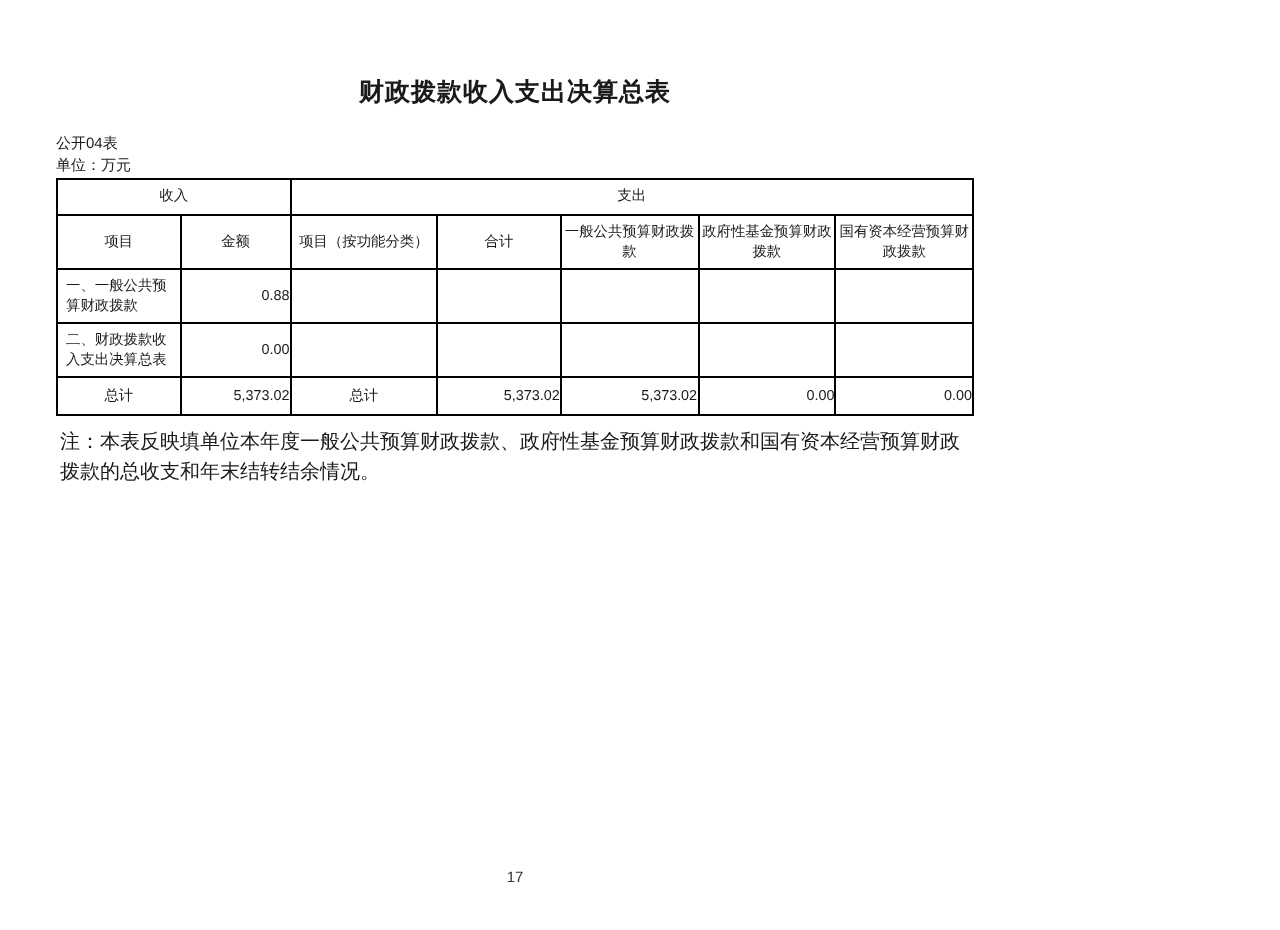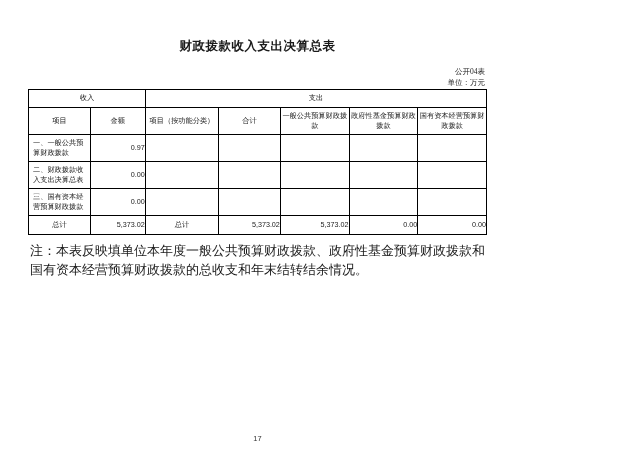--- a/index.html
+++ b/index.html
@@ -25,26 +25,24 @@
   }
   .doc-title {
     text-align: center;
     font-size: 12.5px;
     font-weight: bold;
     letter-spacing: 0.5px;
     margin-top: 38px;
     margin-bottom: 0;
   }
   .meta-right {
-    text-align: right;
     font-size: 7.5px;
     margin-top: 12px;
     line-height: 1.45;
     padding-right: 2px;
-    font-family: Liberation Serif, serif;
   }
   .meta-left {
     font-size: 8px;
     margin-top: -21px;
     margin-bottom: 3px;
     padding-left: 2px;
   }
   table.main {
     border-collapse: collapse;
     width: 100%;
@@ -74,21 +72,21 @@
     padding-left: 4px;
   }
   .num {
     text-align: right;
     padding-right: 6px;
   }
   .total-row td {
     height: 14px;
   }
   .note {
-    font-size: 13px;
+    font-size: 10px;
     margin-top: 6px;
     line-height: 1.5;
     padding-left: 2px;
   }
   .page-num {
     position: absolute;
     bottom: 22px;
     left: 0;
     width: 100%;
     text-align: center;
@@ -129,47 +127,38 @@
         <td>金额</td>
         <td>项目（按功能分类）</td>
         <td>合计</td>
         <td>一般公共预算财政拨款</td>
         <td>政府性基金预算财政拨款</td>
         <td>国有资本经营预算财政拨款</td>
       </tr>
 
       <tr class="body-row">
         <td class="label">一、一般公共预算财政拨款</td>
-        <td class="num">0.97</td>
+        <td class="num">0.88</td>
         <td></td>
         <td class="num"></td>
         <td class="num"></td>
         <td class="num"></td>
         <td class="num"></td>
       </tr>
 
       <tr class="body-row">
         <td class="label">二、财政拨款收入支出决算总表</td>
         <td class="num">0.00</td>
         <td></td>
         <td class="num"></td>
         <td class="num"></td>
         <td class="num"></td>
         <td class="num"></td>
       </tr>
 
-      <tr class="body-row">
-        <td class="label">三、国有资本经营预算财政拨款</td>
-        <td class="num">0.00</td>
-        <td></td>
-        <td class="num"></td>
-        <td class="num"></td>
-        <td class="num"></td>
-        <td class="num"></td>
-      </tr>
 
       <tr class="total-row">
         <td class="h-center">总计</td>
         <td class="num">5,373.02</td>
         <td class="h-center">总计</td>
         <td class="num">5,373.02</td>
         <td class="num">5,373.02</td>
         <td class="num">0.00</td>
         <td class="num">0.00</td>
       </tr>

